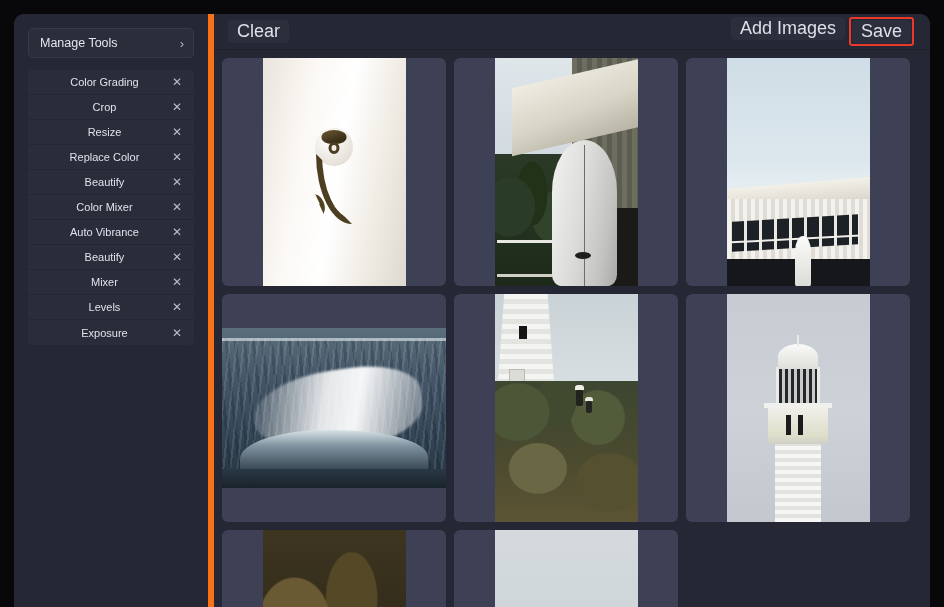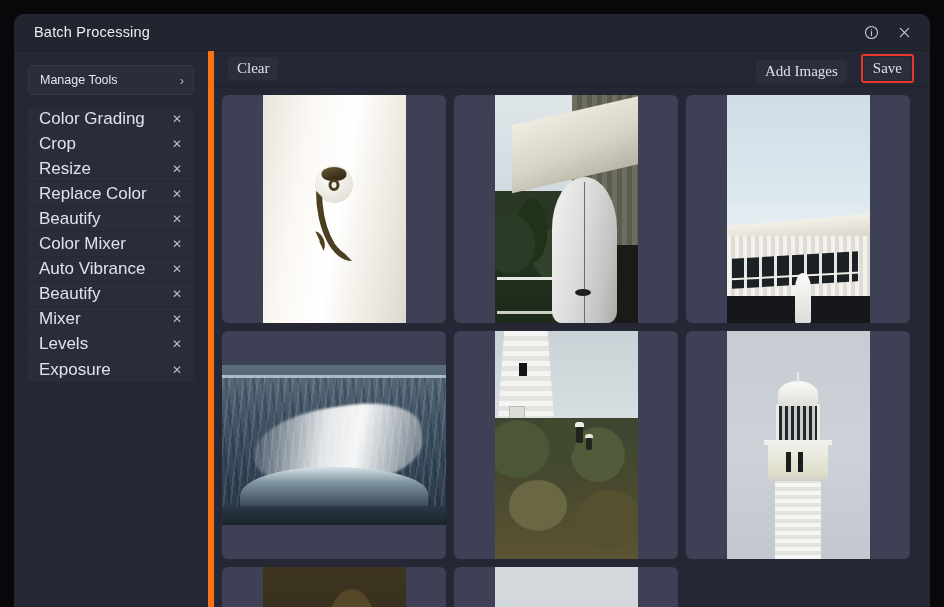--- a/index.html
+++ b/index.html
@@ -106,22 +106,23 @@
     height: 25px;
     display: flex;
     align-items: center;
     padding: 0 10px 0 11px;
     border-bottom: 1px solid #242634;
     cursor: pointer;
   }
   .tool-row:last-child { border-bottom: none; }
   .tool-row .name {
     flex: 1;
-    font-size: 17px;
+    font-size: 11px;
     color: #dfe2ec;
+    text-align: center;
   }
   .tool-x {
     color: #b9bdcc;
     font-size: 12px;
     line-height: 1;
     cursor: pointer;
     padding: 2px 2px;
   }
 
   
@@ -142,28 +143,28 @@
     border-bottom: 1px solid #1e202a;
     position: relative;
   }
   .tb-btn {
     height: 23px;
     padding: 0 9px;
     background: #2c2e3c;
     border: none;
     border-radius: 4px;
     color: #dde0ea;
-    font-size: 15px;
-    font-family: Liberation Serif, serif;
+    font-size: 18px;
+    font-family: Liberation Sans, sans-serif;
     cursor: pointer;
     display: flex;
     align-items: center;
   }
   .tb-spacer { flex: 1; }
-  .tb-right { display: flex; align-items: flex-end; gap: 14px; }
+  .tb-right { display: flex; align-items: flex-start; gap: 4px; }
   .highlight-box {
     border: 2px solid #e8392a;
     border-radius: 3px;
     padding: 1px;
     display: flex;
   }
 
   
   .grid-wrap {
     flex: 1;
@@ -353,37 +354,20 @@
       radial-gradient(ellipse at 62% 30%,#554826 0 20%,transparent 21%),
       radial-gradient(ellipse at 85% 60%,#4a4024 0 22%,transparent 23%),
       linear-gradient(180deg,#3d3520,#241f13); }
   .art-pale { background: linear-gradient(180deg,#d3d9dc,#c9d0d4); }
 </style>
 </head>
 <body>
 
 <div class="dialog">
 
-  <div class="titlebar">
-    <div class="title">Batch Processing</div>
-    <div class="titlebar-actions">
-      <div class="icon-btn">
-        <svg width="15" height="15" viewBox="0 0 16 16" fill="none" stroke="currentColor" stroke-width="1.2">
-          <circle cx="8" cy="8" r="6.4"></circle>
-          <circle cx="8" cy="4.9" r=".75" fill="currentColor" stroke="none"></circle>
-          <path d="M8 7.1v4.2" stroke-linecap="round"></path>
-        </svg>
-      </div>
-      <div class="icon-btn">
-        <svg width="15" height="15" viewBox="0 0 16 16" fill="none" stroke="currentColor" stroke-width="1.3" stroke-linecap="round">
-          <path d="M3.6 3.6l8.8 8.8M12.4 3.6l-8.8 8.8"></path>
-        </svg>
-      </div>
-    </div>
-  </div>
 
   <div class="body">
 
     <div class="sidebar">
       <div class="manage-tools">
         <span class="label">Manage Tools</span>
         <span class="chev">›</span>
       </div>
       <div class="tool-list" id="tool-list">
           <div class="tool-row">

